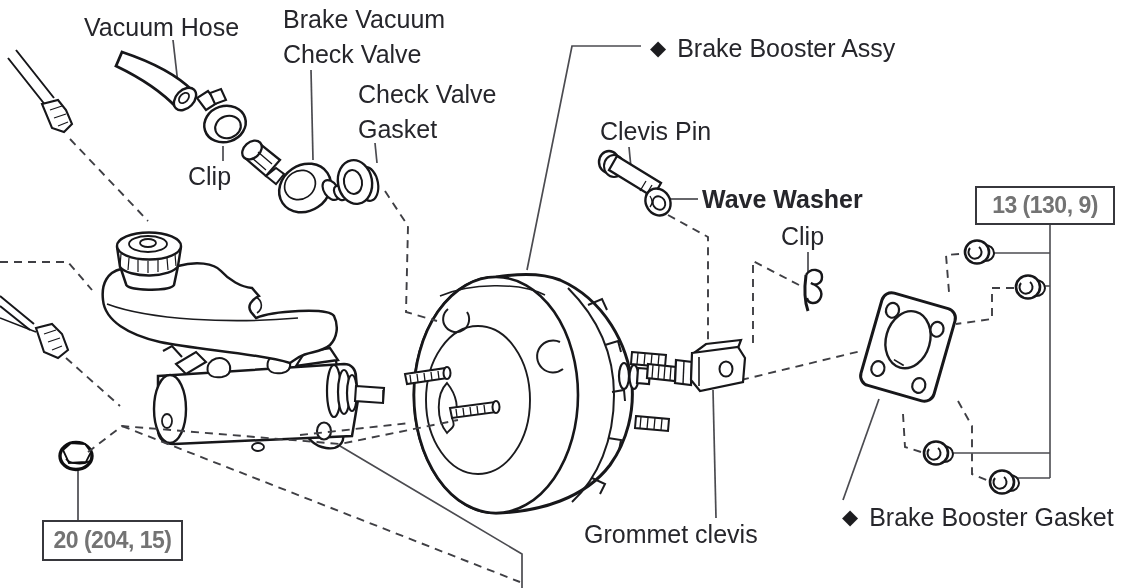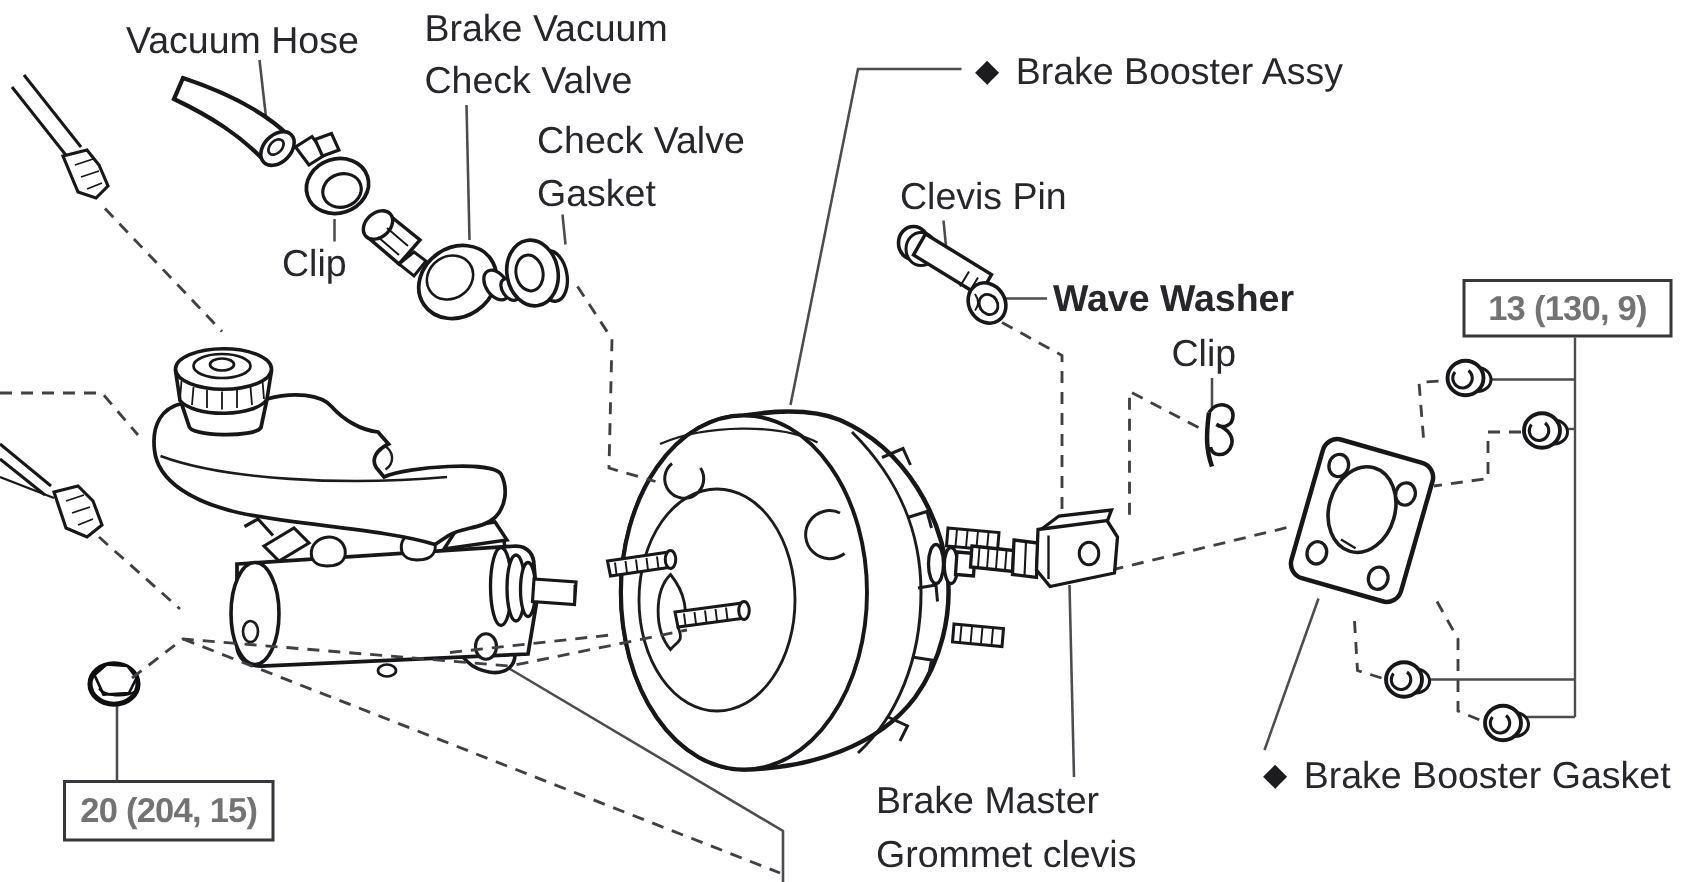--- a/index.html
+++ b/index.html
@@ -282,21 +282,20 @@
   <span class="diamond">◆</span><span>Brake Booster Assy</span>
 </div>
 
 <div class="lbl" style="left:600px;top:114px;">Clevis Pin</div>
 
 <div class="lbl" style="left:702px;top:182px;font-weight:bold;">Wave Washer</div>
 
 <div class="lbl" style="left:781px;top:219px;">Clip</div>
 
 <div class="lbl" style="left:584px;top:516px;line-height:36px;">
-  <div>Brake Master</div>
   <div>Grommet clevis</div>
 </div>
 
 <div class="lbl" style="left:810px;top:500px;margin-left:32px;">
   <span class="diamond">◆</span><span>Brake Booster Gasket</span>
 </div>
 
 <div class="torque" style="left:975px;top:186px;width:136px;height:35px;">13 (130, 9)</div>
 
 <div class="torque" style="left:7px;top:520px;width:137px;height:37px;margin-left:35px;">20 (204, 15)</div>

